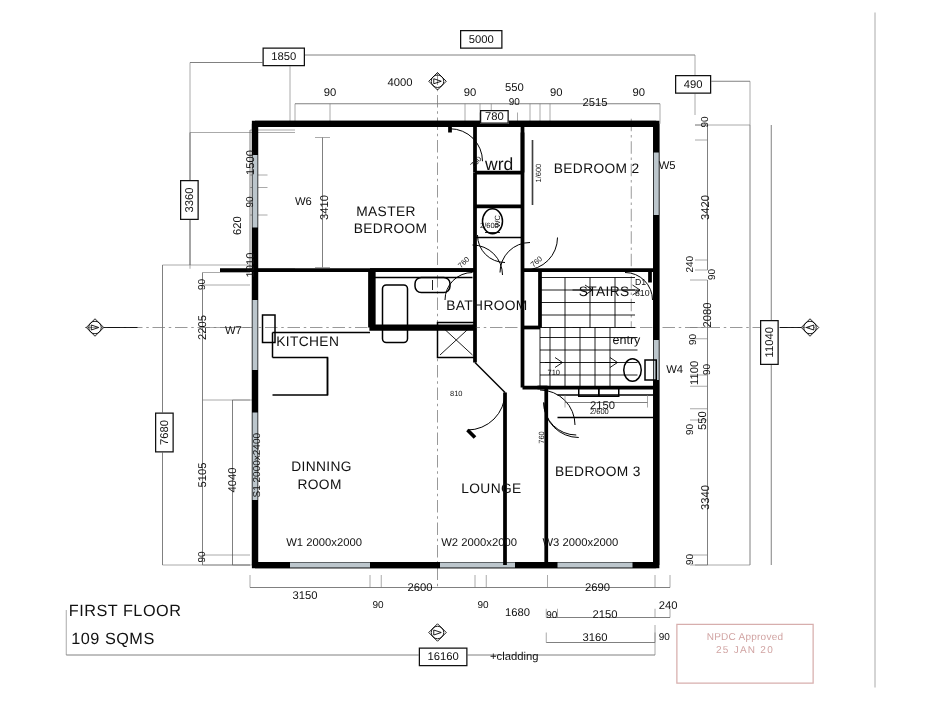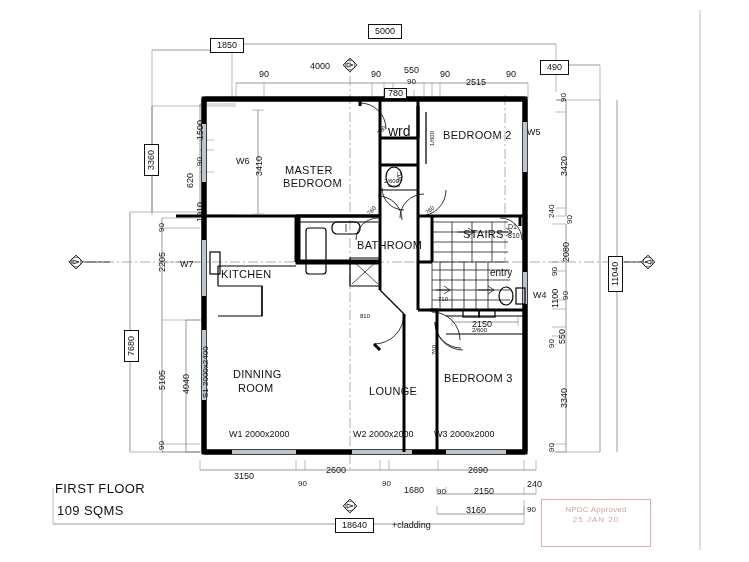--- a/index.html
+++ b/index.html
@@ -324,21 +324,21 @@
   <div class="lbl dimsm" style="left:382px;top:480px;">90</div>
   <div class="lbl dim" style="left:404px;top:466px;margin-top:20px;">1680</div>
   <div class="lbl dim" style="left:468px;top:466px;">2690</div>
   <div class="lbl dim" style="left:527px;top:480px;">240</div>
 
   <div class="lbl dimsm" style="left:437px;top:488px;">90</div>
   <div class="lbl dim" style="left:474px;top:487px;">2150</div>
   <div class="lbl dim" style="left:466px;top:506px;">3160</div>
   <div class="lbl dimsm" style="left:527px;top:506px;">90</div>
 
-  <div class="lbl boxed" style="left:335px;top:518px;">18640</div>
+  <div class="lbl boxed" style="left:335px;top:518px;">16160</div>
   <div class="lbl dim" style="left:392px;top:521px;">+cladding</div>
 
   <div class="lbl room" style="left:285px;top:165px;">MASTER</div>
   <div class="lbl room" style="left:283px;top:178px;">BEDROOM</div>
   <div class="lbl room" style="left:443px;top:130px;">BEDROOM 2</div>
   <div class="lbl room" style="left:444px;top:373px;">BEDROOM 3</div>
   <div class="lbl room" style="left:313px;top:240px;padding-left:44px;">BATHROOM</div>
   <div class="lbl room" style="left:221px;top:269px;">KITCHEN</div>
   <div class="lbl room" style="left:233px;top:369px;">DINNING</div>
   <div class="lbl room" style="left:238px;top:383px;">ROOM</div>

